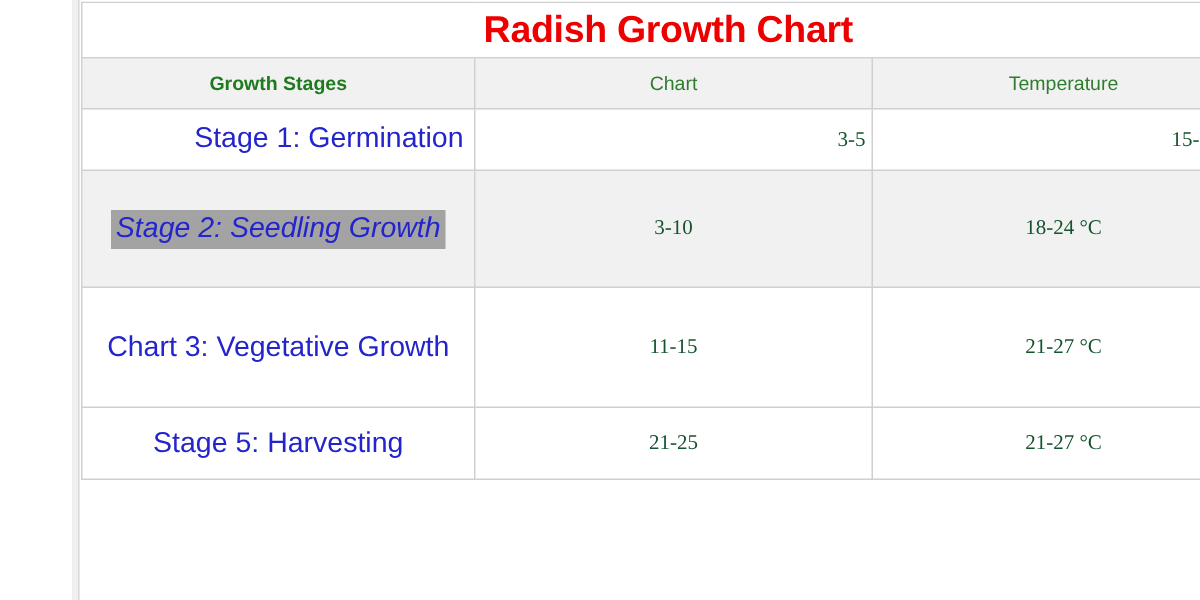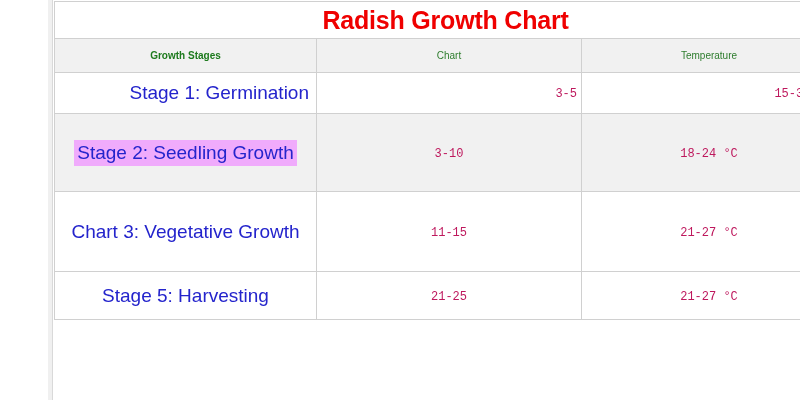--- a/index.html
+++ b/index.html
@@ -88,21 +88,21 @@
     font-family: "Liberation Sans", sans-serif;
   }
 
   
   .hdr-cell {
     height: 34px;
     background: #f1f1f1;
   }
   .hdr-text {
     color: #2e7d2e;
-    font-size: 10px;
+    font-size: 13px;
     line-height: 32px;
     font-family: "Liberation Sans", sans-serif;
   }
   .hdr-text.bold { font-weight: bold; color: #1d7a1d; }
 
   
   tr.row-white td { background: #ffffff; }
   tr.row-gray  td { background: #f1f1f1; }
 
   tr.r1 td { height: 41px; text-align: right; }
@@ -114,29 +114,30 @@
   .stage-text {
     display: inline-block;
     color: #2424cc;
     font-size: 19px;
     line-height: 24px;
     padding: 1px 3px;
     font-family: "Liberation Sans", sans-serif;
     white-space: nowrap;
   }
   tr.row-gray .stage-text {
-    background: #f0abfc;
+    background: #a3a3a3;
+    font-style: italic;
   }
 
   .value-text {
     display: inline-block;
-    color: #be185d;
-    font-size: 12px;
+    color: #14532d;
+    font-size: 14px;
     line-height: 18px;
-    font-family: Liberation Mono, monospace;
+    font-family: Liberation Serif, serif;
     white-space: nowrap;
   }
 </style>
 </head>
 <body>
 
 <div class="viewport">
 
   <div class="left-gutter"></div>
 

